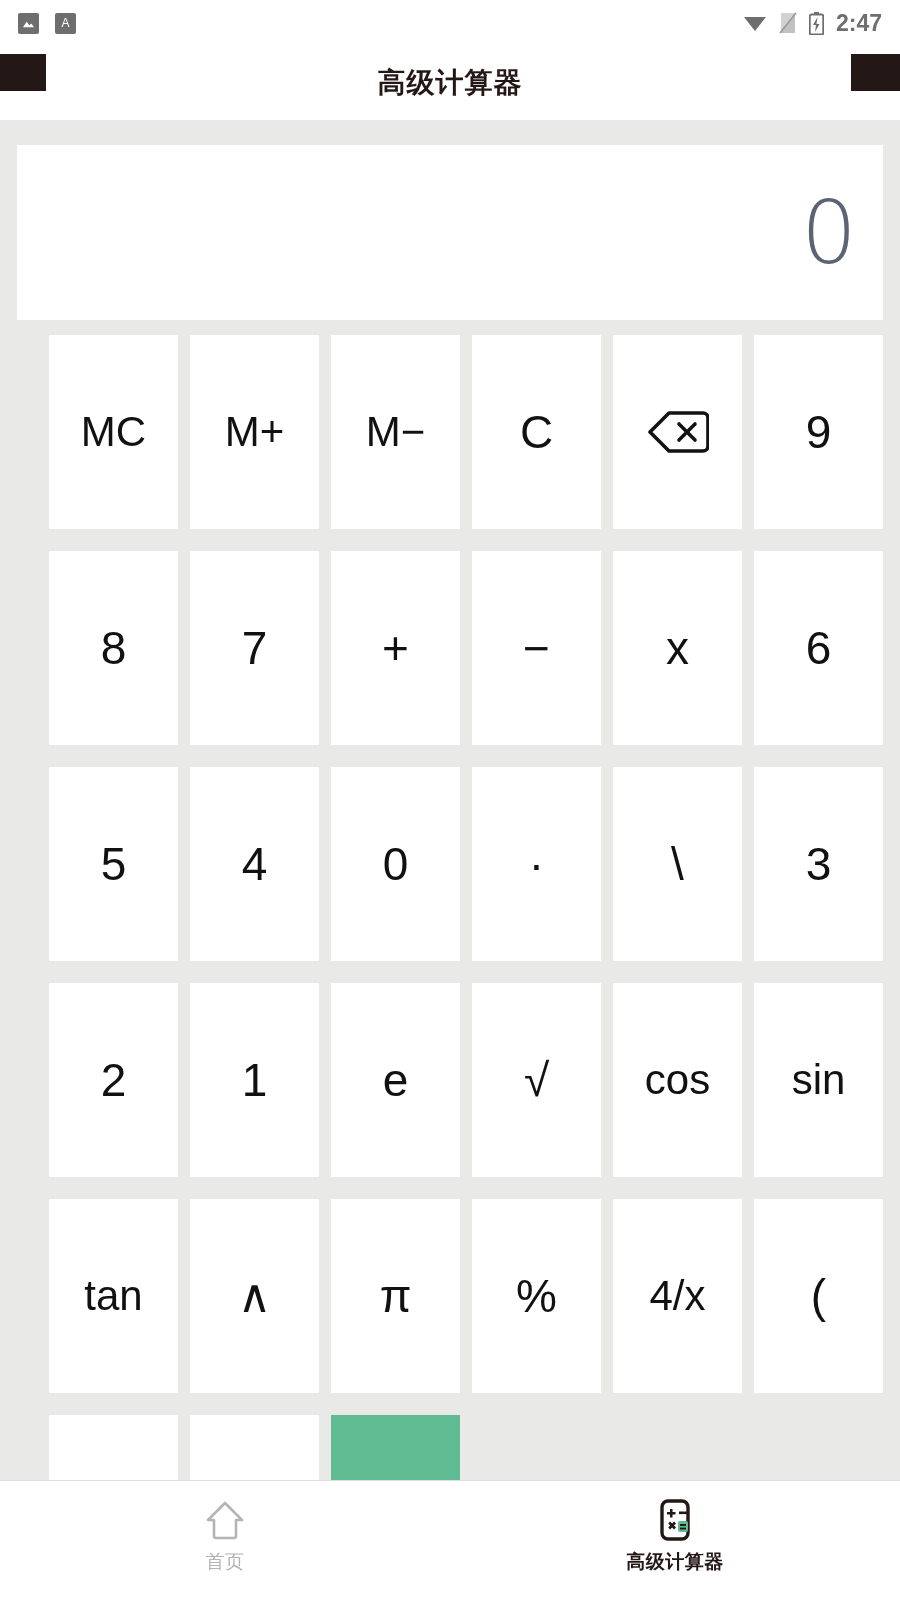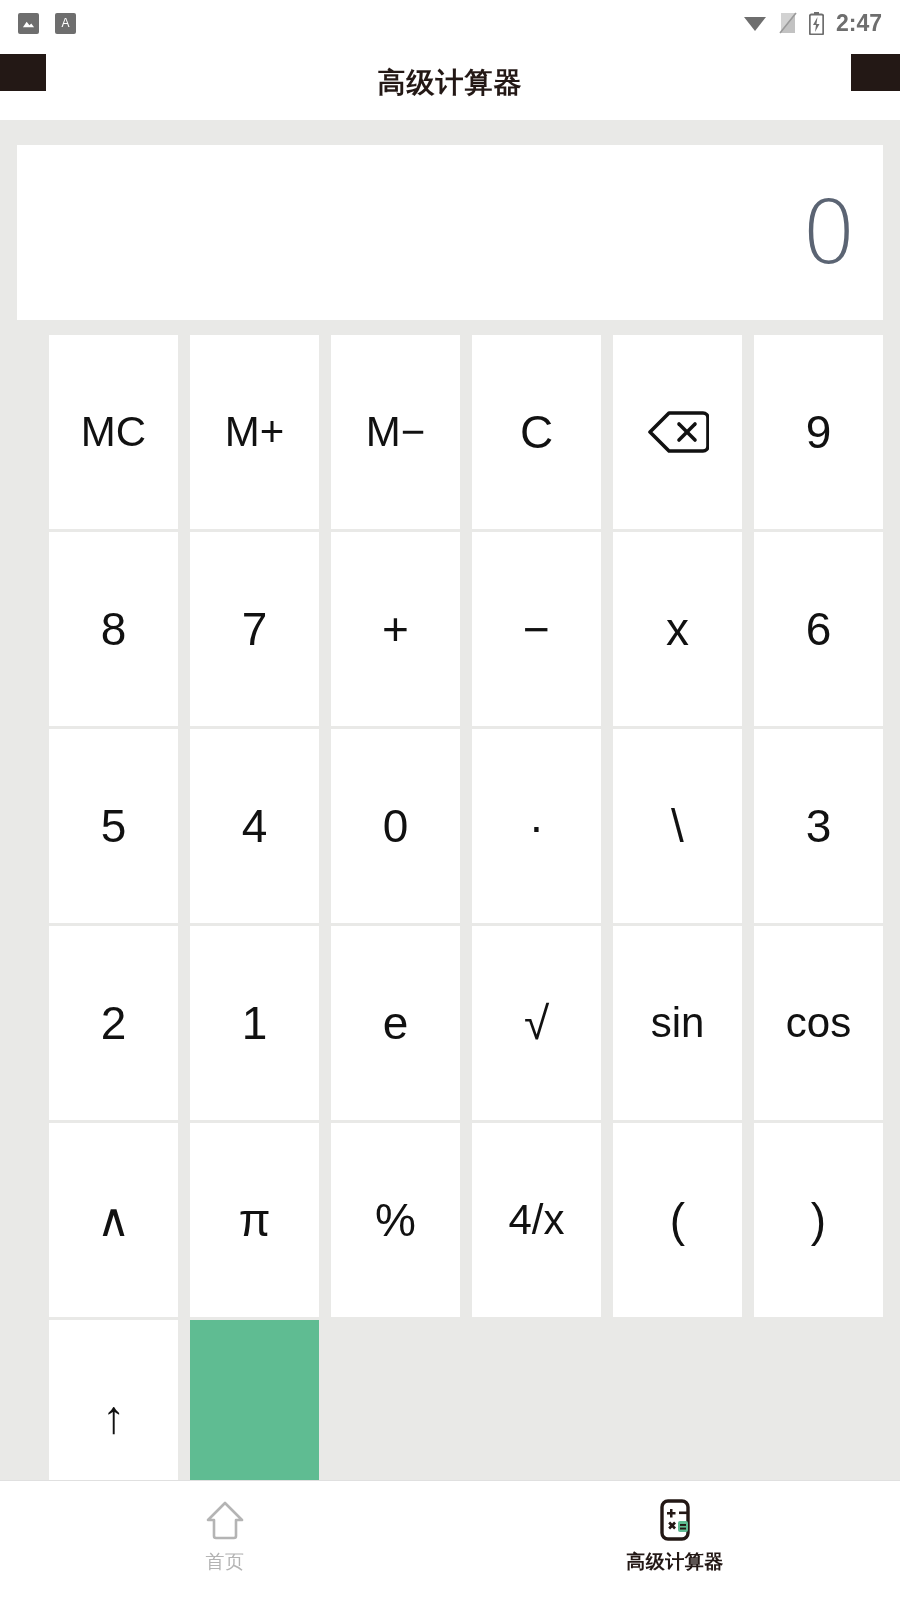--- a/index.html
+++ b/index.html
@@ -88,21 +88,21 @@
     line-height:1;
     letter-spacing:-2px;
   }
 
   
   .keypad {
     margin-top:15px;
     display:grid;
     grid-template-columns:repeat(6,1fr);
     grid-auto-rows:194px;
-    gap:3px 12px;
+    gap:22px 12px;
     flex:1 1 auto;
     min-height:0;
     margin-left:32px;
   }
   .key {
     background:#ffffff;
     display:flex; align-items:center; justify-content:center;
     font-size:46px;
     color:#111111;
     font-family:"Liberation Sans","DejaVu Sans",sans-serif;
@@ -251,24 +251,27 @@
         <div class="key">
           <span class="glyph">1</span>
         </div>
         <div class="key">
           <span class="glyph">e</span>
         </div>
         <div class="key">
           <span class="glyph">√</span>
         </div>
         <div class="key small">
+          <span class="glyph">cos</span>
+        </div>
+        <div class="key small">
           <span class="glyph">sin</span>
         </div>
         <div class="key small">
-          <span class="glyph">cos</span>
+          <span class="glyph">tan</span>
         </div>
         <div class="key">
           <span class="glyph">∧</span>
         </div>
         <div class="key">
           <span class="glyph">π</span>
         </div>
         <div class="key">
           <span class="glyph">%</span>
         </div>

